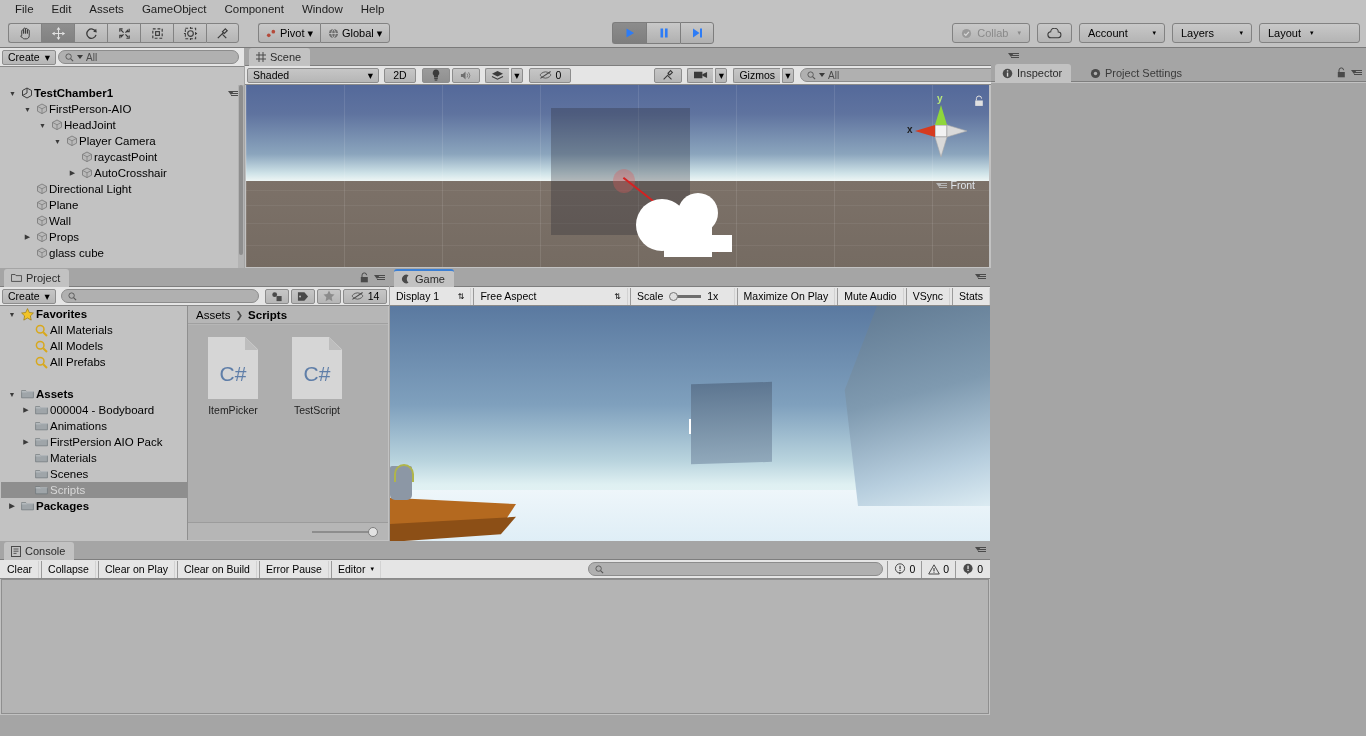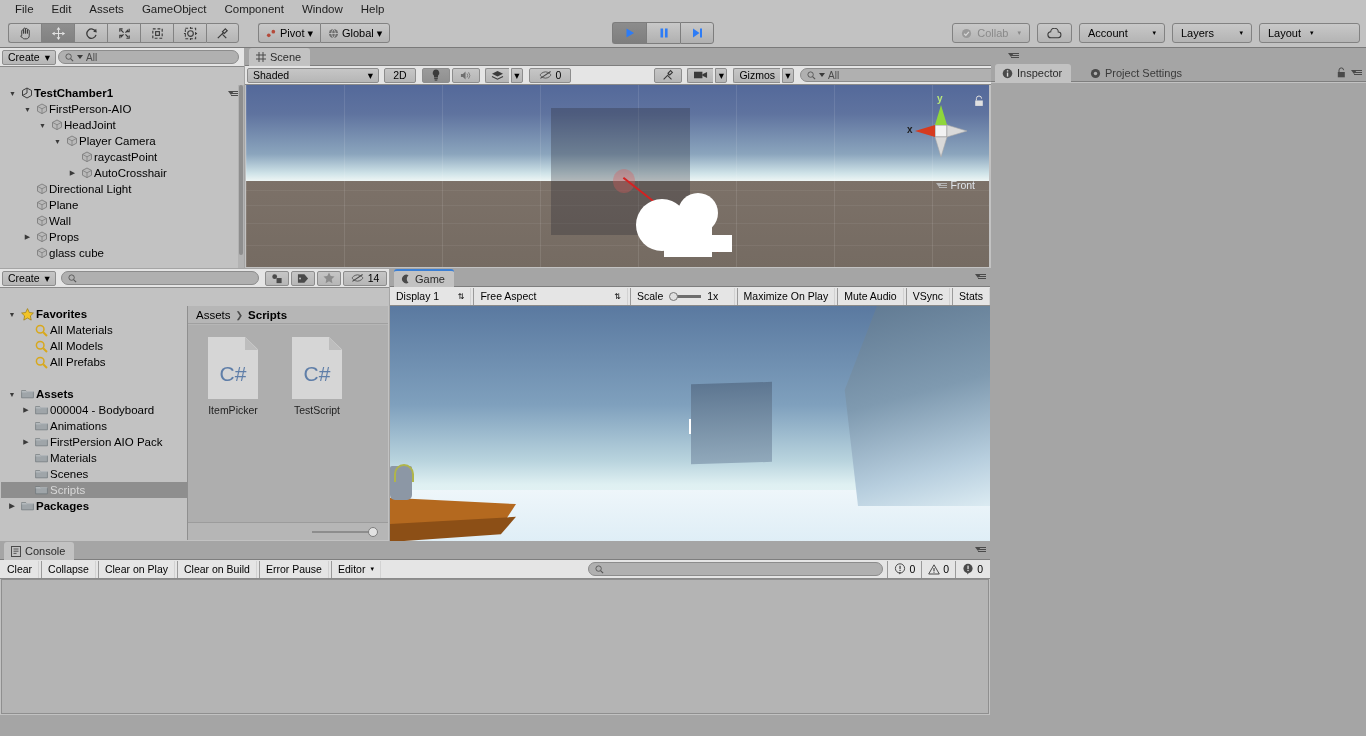--- a/index.html
+++ b/index.html
@@ -678,20 +678,39 @@
             <i></i>
             <i></i>
             <i></i>
           </span>
       </div>
     </div>
     <div class="inspector-body"></div>
   </div>
 
   <div class="panel" id="project">
+    <div class="panel-tabrow">
+      <div class="ptab" style="left:4px;">
+        <svg width="11" height="10" viewBox="0 0 12 10">
+            <path d="M0.5 1.2h4l1 1.2h6v6.3h-11z" fill="none" stroke="#4a4a4a" stroke-width="1"></path>
+          </svg>
+        <span>Project</span>
+      </div>
+      <div class="tabrow-right">
+        <svg width="9" height="11" viewBox="0 0 9 11">
+            <path d="M2 5V3.2a2.3 2.3 0 0 1 4.6 0" fill="none" stroke="#4a4a4a" stroke-width="1"></path>
+            <rect x="0.8" y="5" width="7" height="5.3" fill="#4a4a4a"></rect>
+          </svg>
+        <span class="mini-menu">
+            <i></i>
+            <i></i>
+            <i></i>
+          </span>
+      </div>
+    </div>
     <div class="panel-toolbar">
       <div class="tb-small" style="width:54px;justify-content:space-between;">
         <span>Create</span>
           <span class="caret">▾</span>
       </div>
       <div class="searchfield" style="width:200px;margin-left:3px;">
         <svg width="9" height="9" viewBox="0 0 10 10">
             <circle cx="4" cy="4" r="3" fill="none" stroke="#555" stroke-width="1"></circle>
             <path d="M6.2 6.2L9 9" stroke="#555" stroke-width="1.2"></path>
           </svg>

